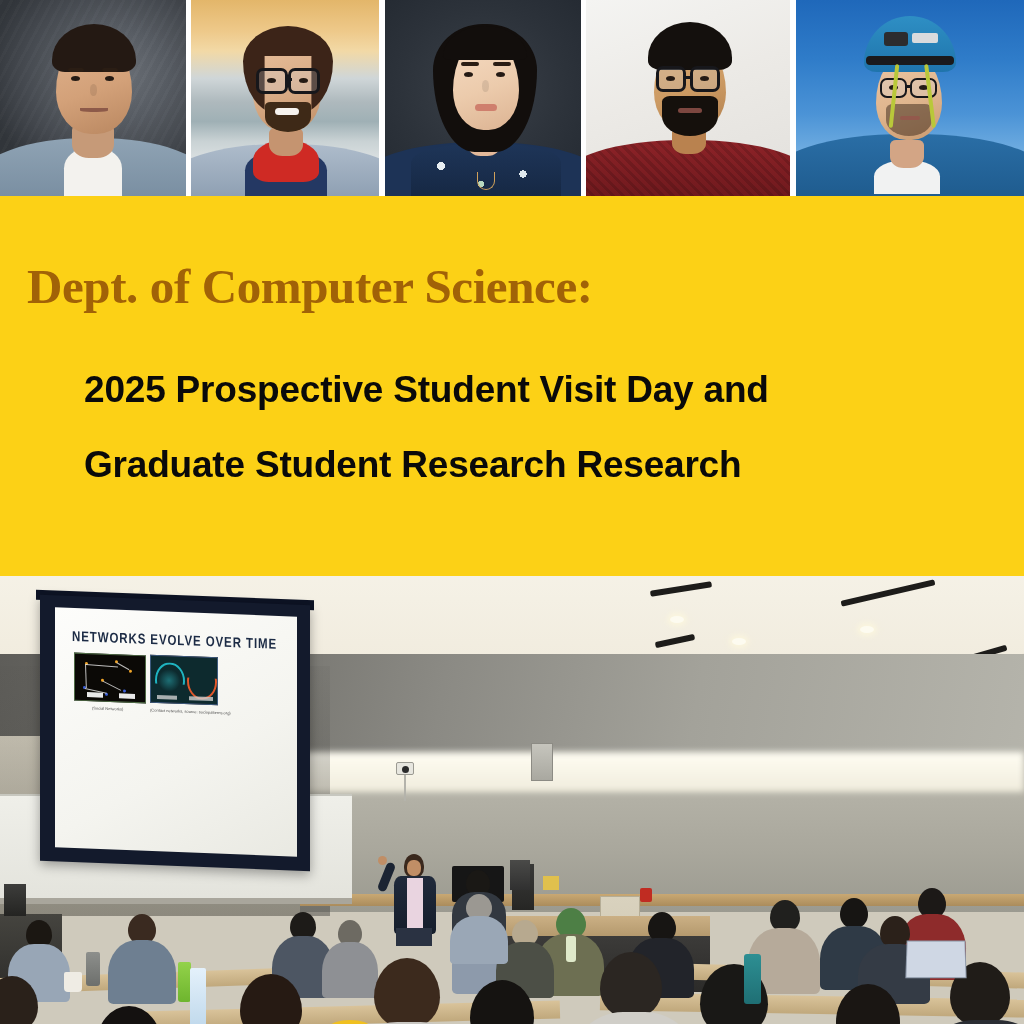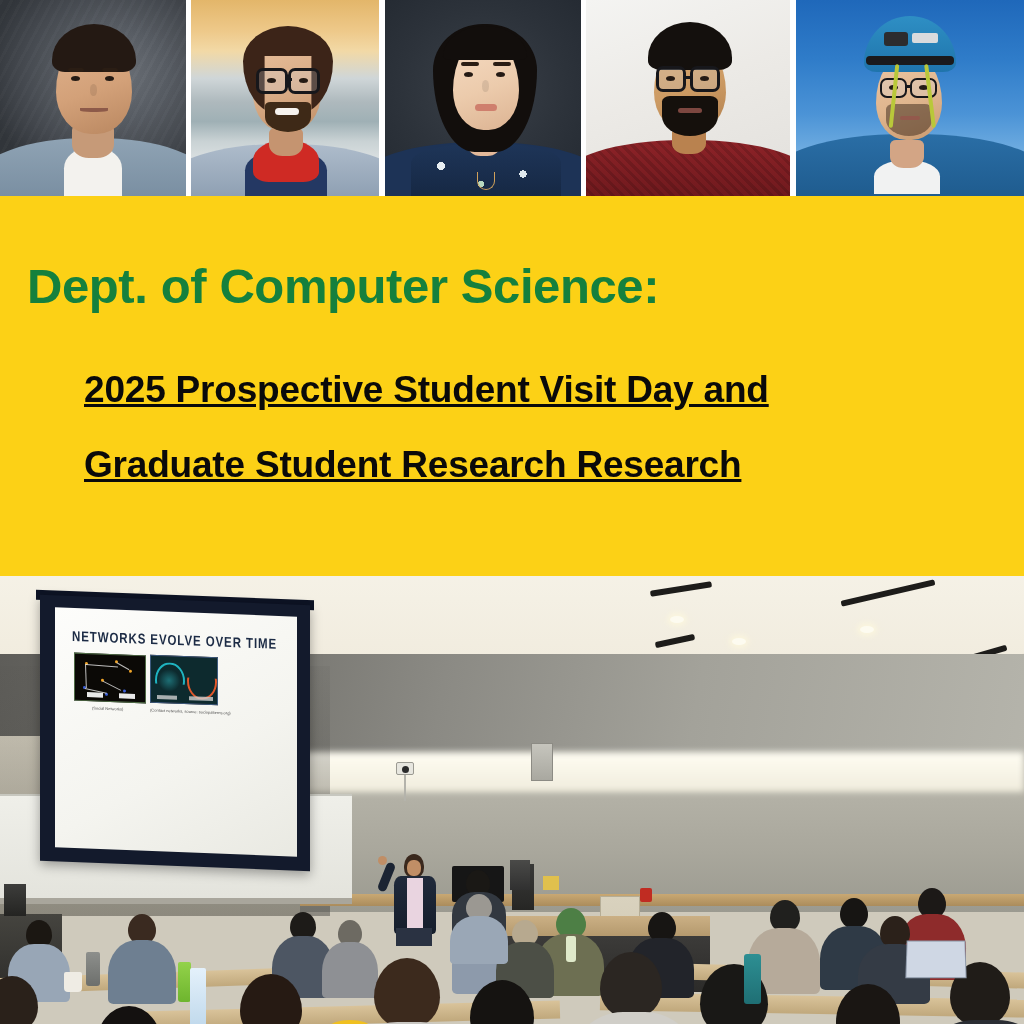--- a/index.html
+++ b/index.html
@@ -46,25 +46,25 @@
   .nose{ position:absolute; width:7px; height:12px; border-radius:45%;
      background:rgba(0,0,0,.09); }
   .lens{ position:absolute; width:32px; height:26px; border:3px solid #17171b;
      border-radius:7px; background:rgba(210,225,240,.22); }
   .bridge{ position:absolute; height:3px; background:#17171b; }
 
   
   .title-band{ position:absolute; left:0; top:196px; width:1024px; height:380px;
      background:#FCD116; }
   .title-main{ position:absolute; left:27px; top:262px; font-size:49px; line-height:1;
-     font-weight:700; color:#15803d; letter-spacing:-.4px;
-     font-family:Liberation Sans, sans-serif; }
+     font-weight:700; color:#a16207; letter-spacing:-.4px;
+     font-family:Liberation Serif, serif; }
   .subline{ position:absolute; left:84px; font-size:37px; line-height:1;
      font-weight:700; color:#0a0a0a; letter-spacing:-.2px;
-     font-family:"Liberation Sans", sans-serif; white-space:nowrap;text-decoration:underline; }
+     font-family:"Liberation Sans", sans-serif; white-space:nowrap; }
   .sub1{ top:371px; }
   .sub2{ top:446px; }
 
   
   .hall{ position:absolute; left:0; top:576px; width:1024px; height:448px;
      overflow:hidden; background:#cfcabc; }
 
   
   .ceil-back{ position:absolute; left:0; top:0; width:1024px; height:130px;
      background:linear-gradient(180deg,#8c8277 0%, #9b9184 55%, #a79c8e 100%); }

